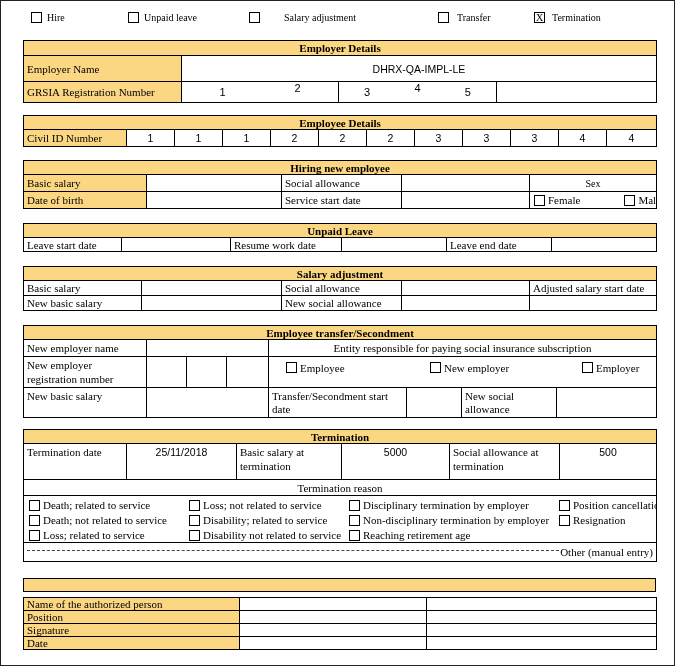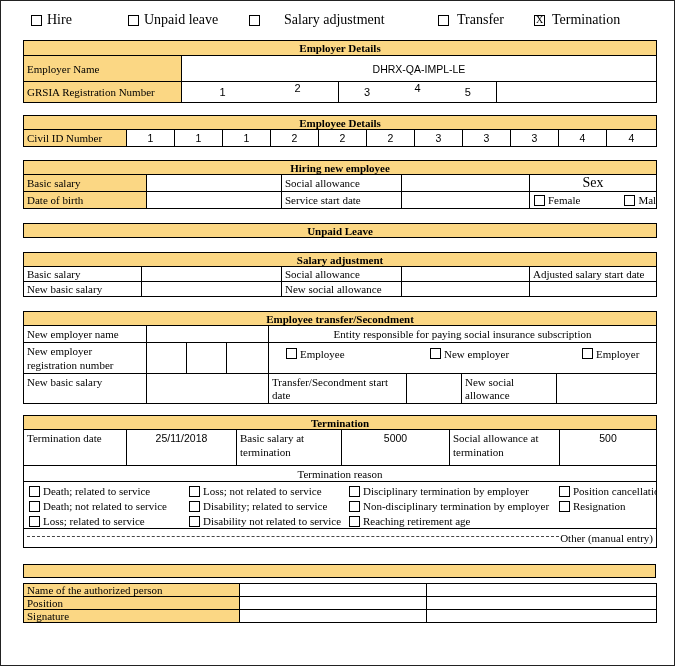--- a/index.html
+++ b/index.html
@@ -6,35 +6,35 @@
   * { box-sizing:border-box; margin:0; padding:0; }
   body { background:#888; font-family:"Liberation Serif", serif; }
   .page { width:675px; height:666px; background:#fff; border:1px solid #222;
           position:relative; padding:10px 20px 0 22px; overflow:hidden; }
   
   .cbrow { position:relative; height:20px; margin-bottom:9px; width:633px; }
   .cbitem { position:absolute; top:1px; display:inline-flex; align-items:center; gap:5px; }
   .cb { width:11px; height:11px; border:1px solid #000; background:#fff; flex:0 0 auto;
         display:inline-flex; align-items:center; justify-content:center;
         font:10px "Liberation Serif", serif; line-height:1; }
-  .cbl { font-size:14px; white-space:nowrap; }
+  .cbl { font-size:10px; white-space:nowrap; }
   
   table { border-collapse:collapse; table-layout:fixed; width:633px; }
   td { border:1px solid #000; font:11px "Liberation Serif", serif; padding:0 3px;
        overflow:hidden; white-space:nowrap; vertical-align:middle; }
   td.hdr { background:var(--tan); font-weight:bold; text-align:center;margin-left:15px; }
   td.ly { background:var(--tan); }
   td.wrap { white-space:normal; line-height:1.25; }
   td.val { font-family:"Liberation Sans", sans-serif; font-size:10.5px; }
   td.c { text-align:center; }
   td.top { vertical-align:top; padding-top:2px; }
   .digits { display:flex; justify-content:space-around; align-items:center;
             font-family:"Liberation Sans", sans-serif; font-size:11px; }
   .digits .up { position:relative; top:-4px; }
-  .sex-cell { font-size:14px; text-align:center; }
+  .sex-cell { font-size:10px; text-align:center; }
   .inline-cbs { display:flex; justify-content:space-between; align-items:center; padding:0 3px 0 1px;gap:44px; }
   .icb { display:inline-flex; align-items:center; gap:3px; font-size:11px; }
   .entity-zone { position:relative; height:100%; min-height:26px; }
   .entity-zone .icb { position:absolute; top:3px; }
   .reason-grid { position:relative; height:43px; font-size:11px; }
   .reason-col { position:absolute; top:0; display:flex; flex-direction:column; gap:3px; }
   .other-row { display:flex; align-items:center; gap:0; }
   .dashes { flex:1; border-bottom:1px dashed #444; transform:translateY(-2px); margin-right:1px; }
   .spacer-auth { height:5px; }
   .mb12 { margin-bottom:12px; } .mb13 { margin-bottom:13px; } .mb14 { margin-bottom:14px;border-radius:16px; }
@@ -185,20 +185,28 @@
         <col style="width:109px">
         <col style="width:111px">
         <col style="width:105px">
         <col style="width:105px">
         <col style="width:105px">
       </colgroup>
     <tbody>
         <tr style="height:14px">
           <td class="hdr" colspan="6">Unpaid Leave</td>
         </tr>
+    <tr style="height:14px">
+      <td>Leave start date</td>
+      <td></td>
+      <td>Resume work date</td>
+      <td></td>
+      <td>Leave end date</td>
+      <td></td>
+    </tr>
   </tbody>
     </table>
 
   <table class="mb14">
     <colgroup>
         <col style="width:118px">
         <col style="width:140px">
         <col style="width:120px">
         <col style="width:128px">
         <col style="width:127px">
@@ -393,16 +401,21 @@
     <tr style="height:13px">
       <td class="ly">Position</td>
       <td></td>
       <td></td>
     </tr>
     <tr style="height:13px">
       <td class="ly">Signature</td>
       <td></td>
       <td></td>
     </tr>
+    <tr style="height:13px">
+      <td class="ly">Date</td>
+      <td></td>
+      <td></td>
+    </tr>
   </tbody>
     </table>
 
 </div>
 
 </body></html>

